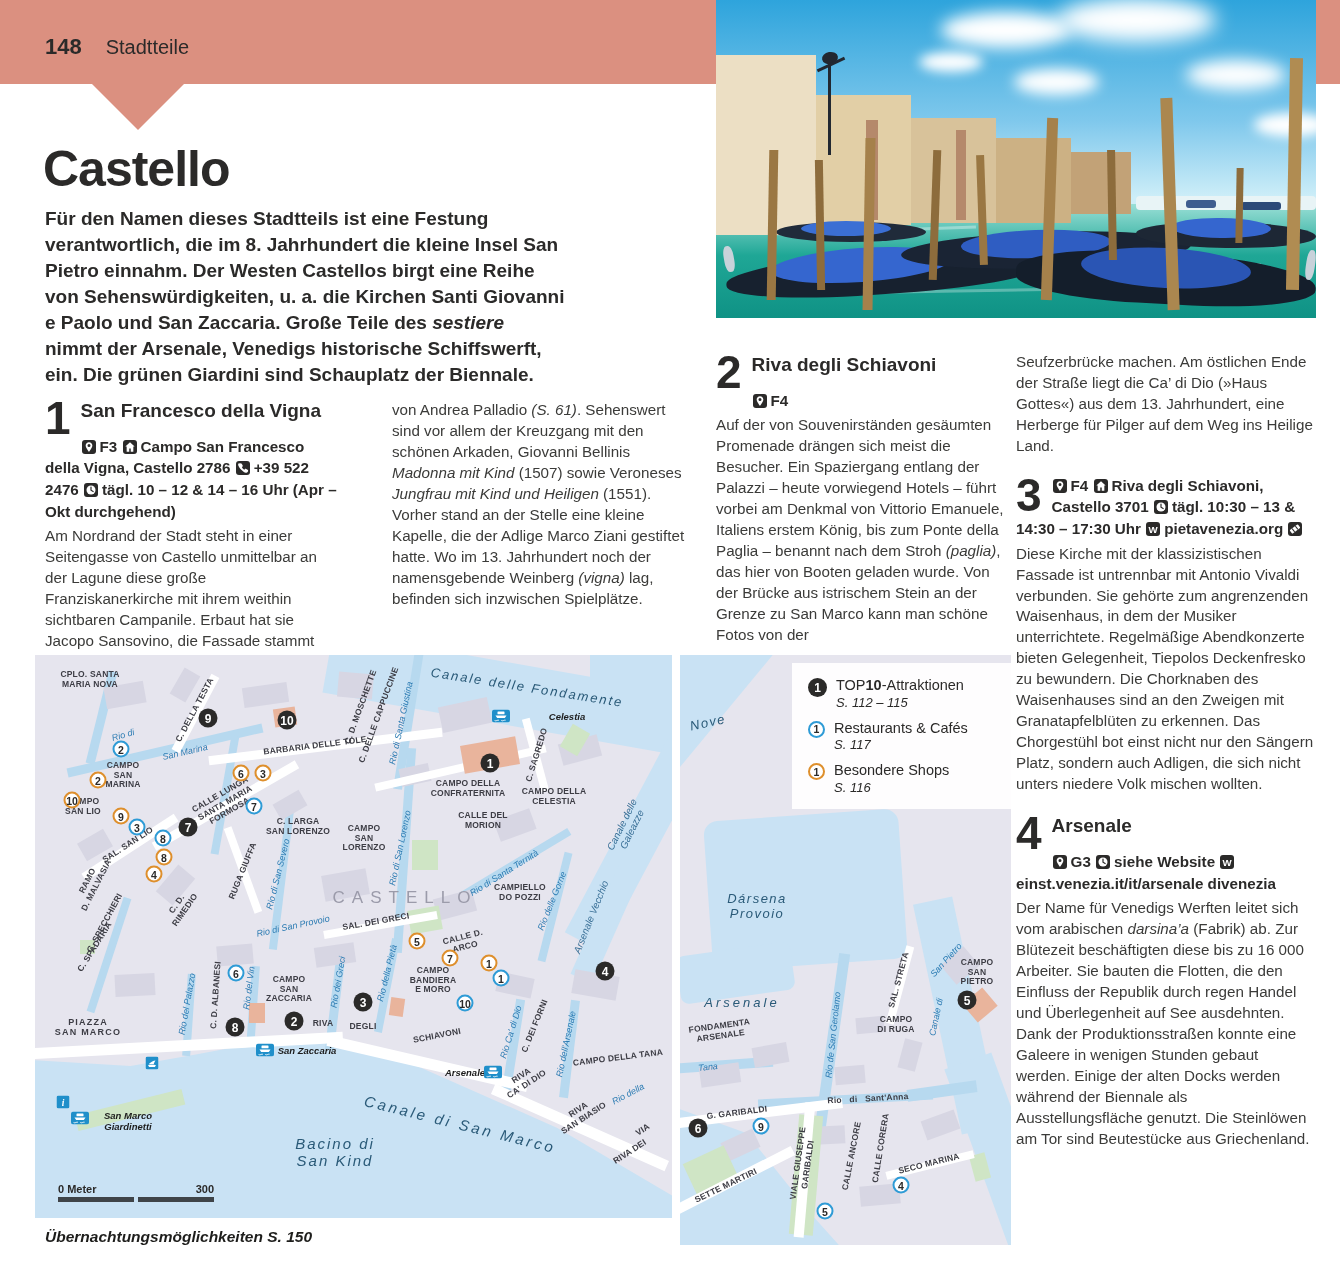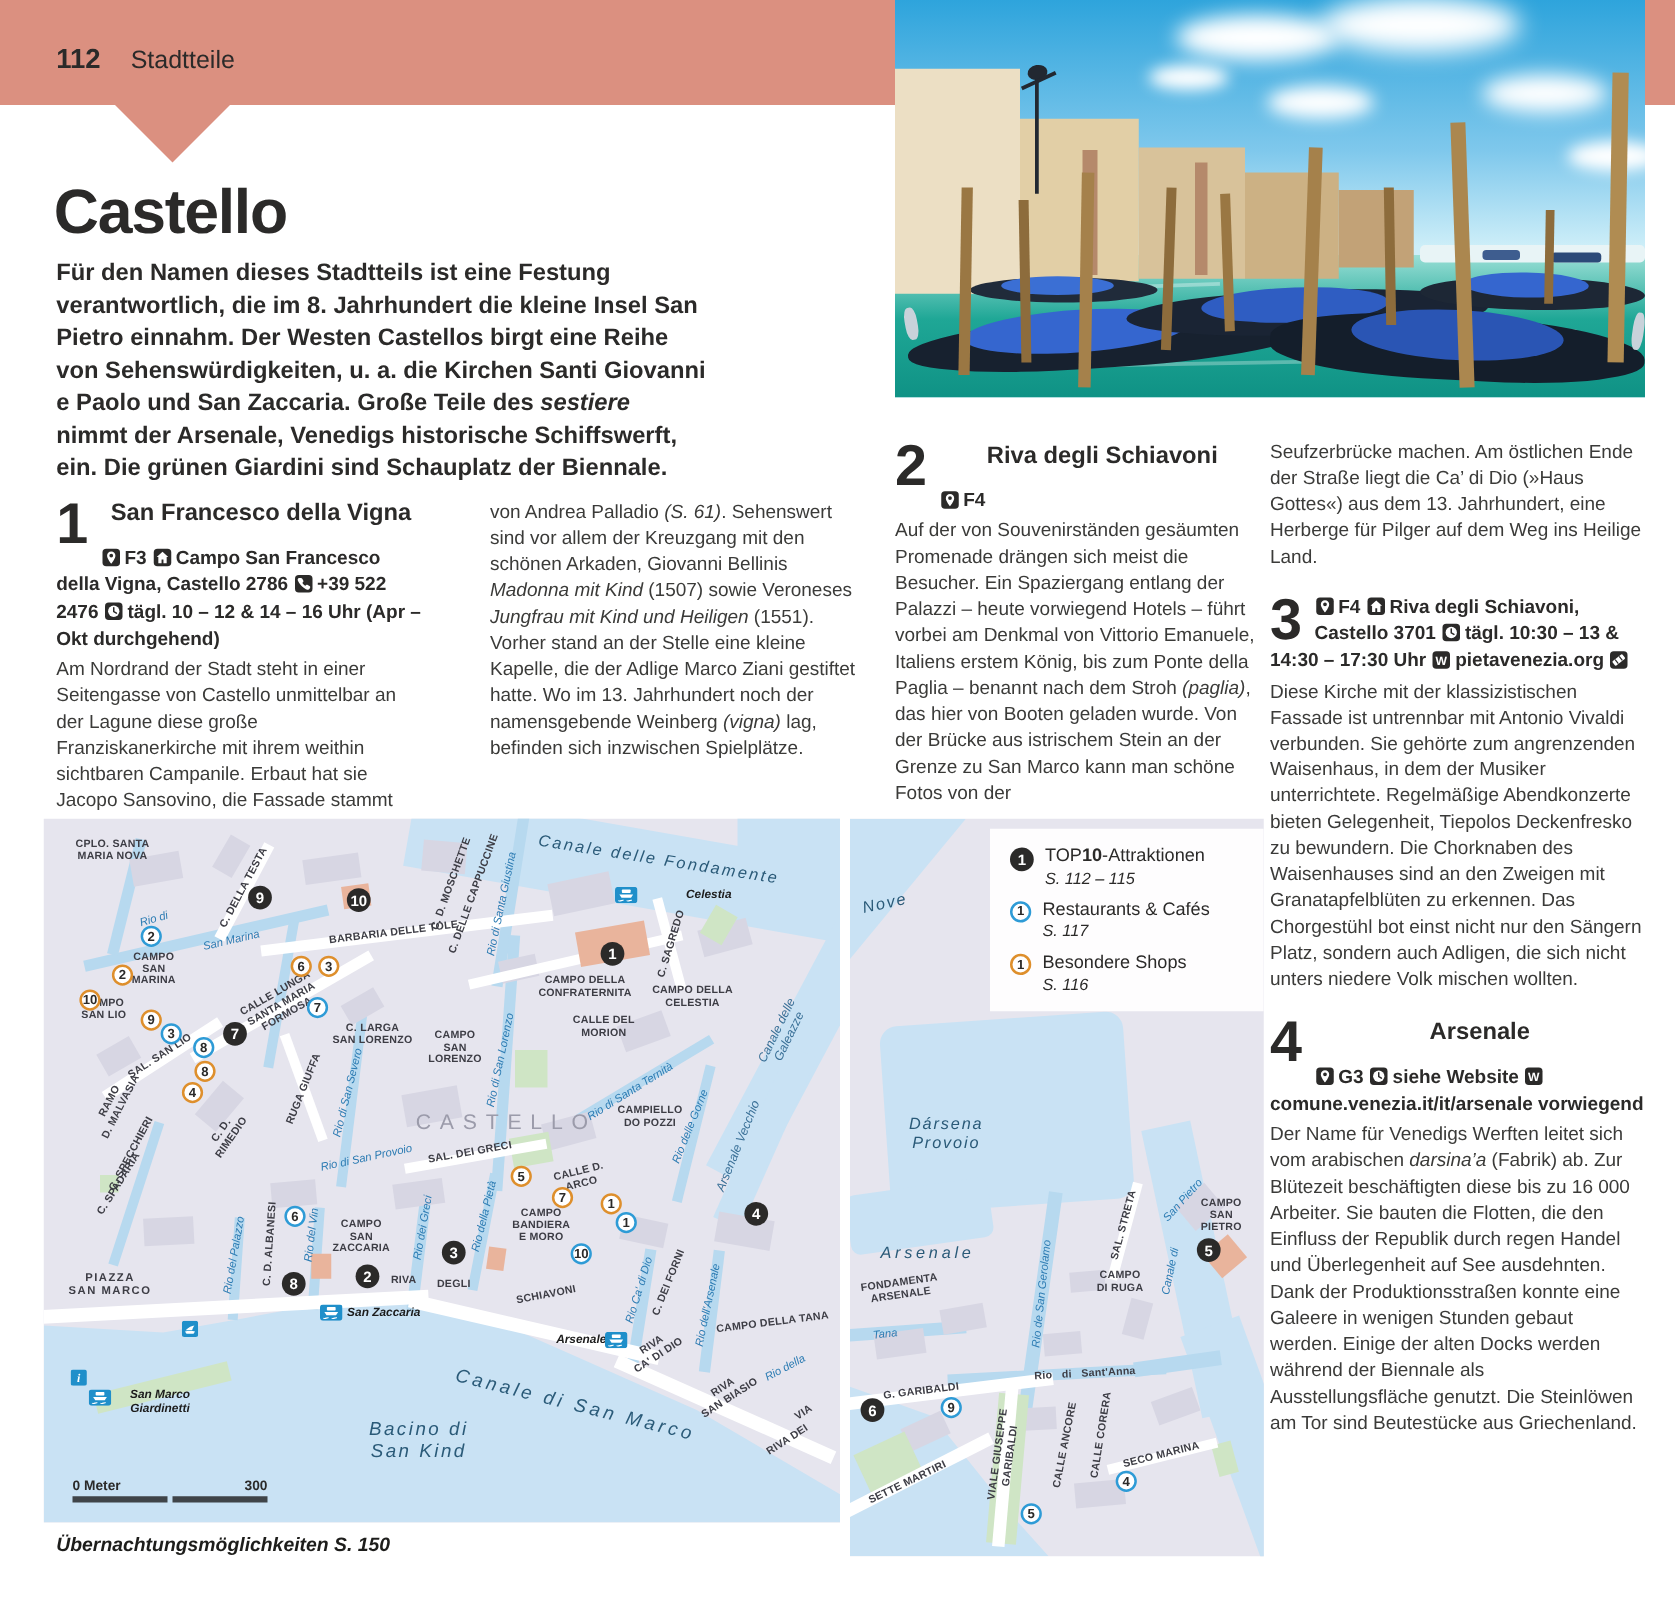--- a/index.html
+++ b/index.html
@@ -16,21 +16,21 @@
   .intro{position:absolute;left:45px;top:206px;width:520px;margin:0;font-size:19px;font-weight:700;line-height:1.37;color:#2b2a29;}
   
   .photo{position:absolute;left:716px;top:0;width:600px;height:318px;overflow:hidden;
          background:linear-gradient(180deg,#2ea4dc 0%,#7fc8ec 38%,#cdeef8 62%);}
   .photo .water{position:absolute;left:0;top:204px;width:600px;height:114px;
          background:linear-gradient(180deg,#9adfd6 0%,#1fa796 45%,#0f9285 100%);}
   .caption{position:absolute;left:716px;top:326px;width:600px;font-size:15px;font-weight:700;color:#1d1d1b;}
   
   .col{position:absolute;font-size:15.2px;line-height:1.38;color:#3b3b39;}
   .artnum{float:left;font-size:46px;line-height:0.82;font-weight:800;color:#2b2a29;margin:2px 10px 2px 0;}
-  .art-title{margin:0;font-size:19px;font-weight:700;color:#2b2a29;line-height:1.2;padding-top:2px;text-align:center;}
+  .art-title{margin:0;font-size:19px;font-weight:700;color:#2b2a29;line-height:1.2;padding-top:2px;}
   .meta{margin:13px 0 4px 0;font-weight:700;color:#2b2a29;line-height:1.42;}
   .body{margin:0;}
   .blk{margin-top:18px;}
   .icn{display:inline-block;width:14px;height:14px;border-radius:3px;background:#2b2a29;vertical-align:-2px;margin:0 4px 0 1px;}
   .icn svg{display:block;width:14px;height:14px;}
   
   .map{position:absolute;background:#e6e5ee;overflow:hidden;}
   #map-left{left:35px;top:655px;width:637px;height:563px;}
   #map-right{left:680px;top:655px;width:331px;height:590px;}
   .ml{position:absolute;transform:translate(-50%,-50%) rotate(var(--r,0deg));white-space:pre;
@@ -67,21 +67,21 @@
   .sb{display:block;width:76px;height:5px;background:#3f4448;}
   .footnote{position:absolute;left:45px;top:1228px;margin:0;font-size:15.5px;font-style:italic;font-weight:700;color:#1d1d1b;}
 </style>
 </head>
 <body>
 
 <div class="page">
   <div class="banner"></div>
   <div class="notch"></div>
   <div class="pagehead">
-    <span class="pagenum">112</span>
+    <span class="pagenum">148</span>
     <span class="section">Stadtteile</span>
   </div>
 
   <h1 class="title">Castello</h1>
   <p class="intro"><span>Für den Namen dieses Stadtteils ist eine Festung verantwortlich, die im 8. Jahrhundert die kleine Insel San Pietro einnahm. Der Westen Castellos birgt eine Reihe von Sehenswürdigkeiten, u. a. die Kirchen Santi Giovanni e Paolo und San Zaccaria. Große Teile des </span><span style="font-style: italic;">sestiere</span><span> nimmt der Arsenale, Venedigs historische Schiffswerft, ein. Die grünen Giardini sind Schauplatz der Biennale.</span></p>
 
   <figure class="photo" style="margin:0">
     <div class="water">
         <div style="position: absolute; left: 60px; top: 24.5px; width: 200px; height: 3px; background: rgba(255, 255, 255, 0.35); transform: rotate(-2deg);"></div>
         <div style="position: absolute; left: 295px; top: 54.5px; width: 250px; height: 3px; background: rgba(255, 255, 255, 0.3); transform: rotate(2deg);"></div>
@@ -183,21 +183,21 @@
     <div class="blk">
       <span class="artnum">4</span>
       <h2 class="art-title">Arsenale</h2>
       <p class="meta"><span class="icn"><svg viewBox="0 0 13 13">
               <path fill="#fff" d="M6.5 2.1c-1.8 0-3.1 1.4-3.1 3.1 0 2.3 3.1 5.9 3.1 5.9s3.1-3.6 3.1-5.9C9.6 3.5 8.3 2.1 6.5 2.1zm0 4.4a1.4 1.4 0 1 1 0-2.8 1.4 1.4 0 0 1 0 2.8z"></path>
             </svg></span><span>G3 </span><span class="icn"><svg viewBox="0 0 13 13">
               <circle cx="6.5" cy="6.5" r="4.2" fill="#fff"></circle>
               <path d="M6.5 3.8v2.9l2 1.2" stroke="#2b2a29" stroke-width="1.1" fill="none" stroke-linecap="round"></path>
             </svg></span><span>siehe Website </span><span class="icn"><svg viewBox="0 0 13 13">
               <text x="6.5" y="10" text-anchor="middle" font-size="9" font-weight="bold" fill="#fff" font-family="Liberation Sans, sans-serif">W</text>
-            </svg></span><span>comune.venezia.it/it/arsenale vorwiegend </span></p>
+            </svg></span><span>einst.venezia.it/it/arsenale divenezia </span></p>
       <p class="body" style="clear:left"><span>Der Name für Venedigs Werften leitet sich vom arabischen </span><span style="font-style: italic;">darsina’a</span><span> (Fabrik) ab. Zur Blütezeit beschäftigten diese bis zu 16 000 Arbeiter. Sie bauten die Flotten, die den Einfluss der Republik durch regen Handel und Überlegenheit auf See ausdehnten. Dank der Produktionsstraßen konnte eine Galeere in wenigen Stunden gebaut werden. Einige der alten Docks werden während der Biennale als Ausstellungsfläche genutzt. Die Steinlöwen am Tor sind Beutestücke aus Griechenland.</span></p>
     </div>
   </section>
 
   <div id="map-left" class="map">
     <div class="scale">
       <div class="scale-labels">
         <span>0 Meter</span>
         <span>300</span>
       </div>

